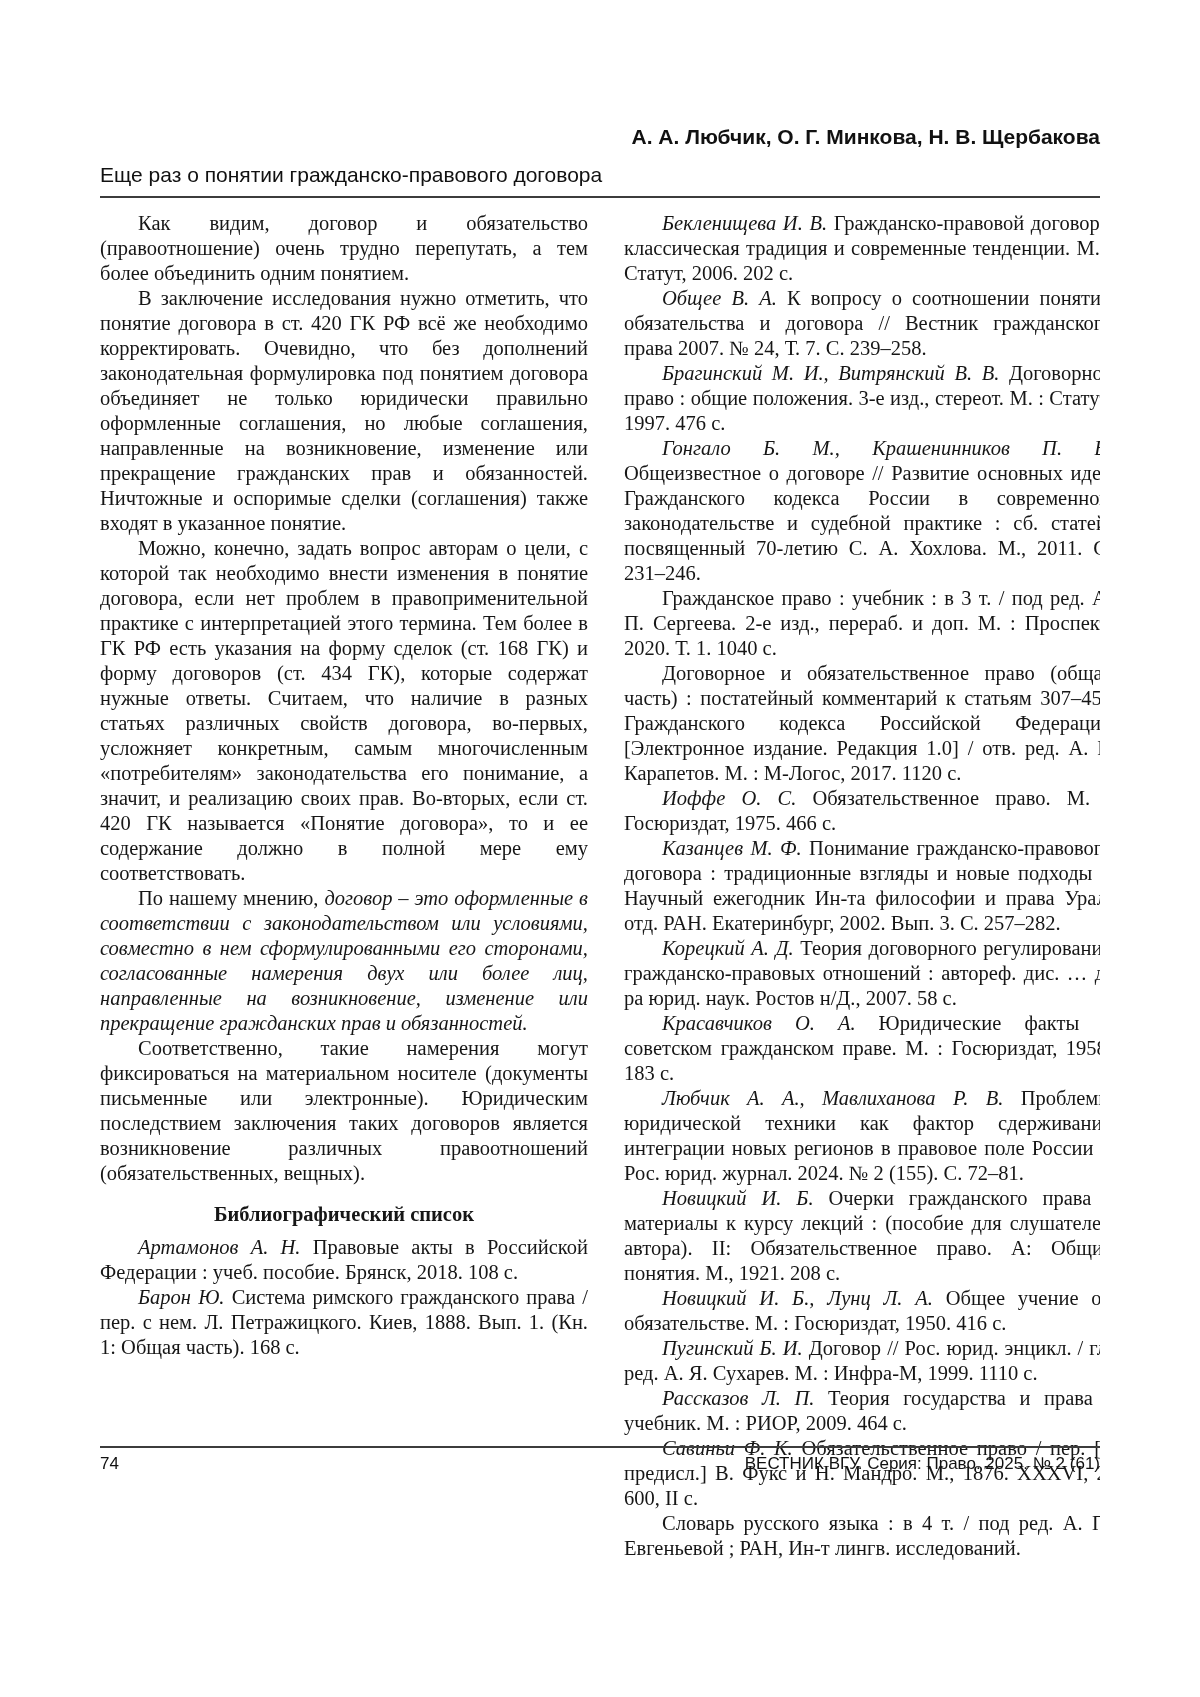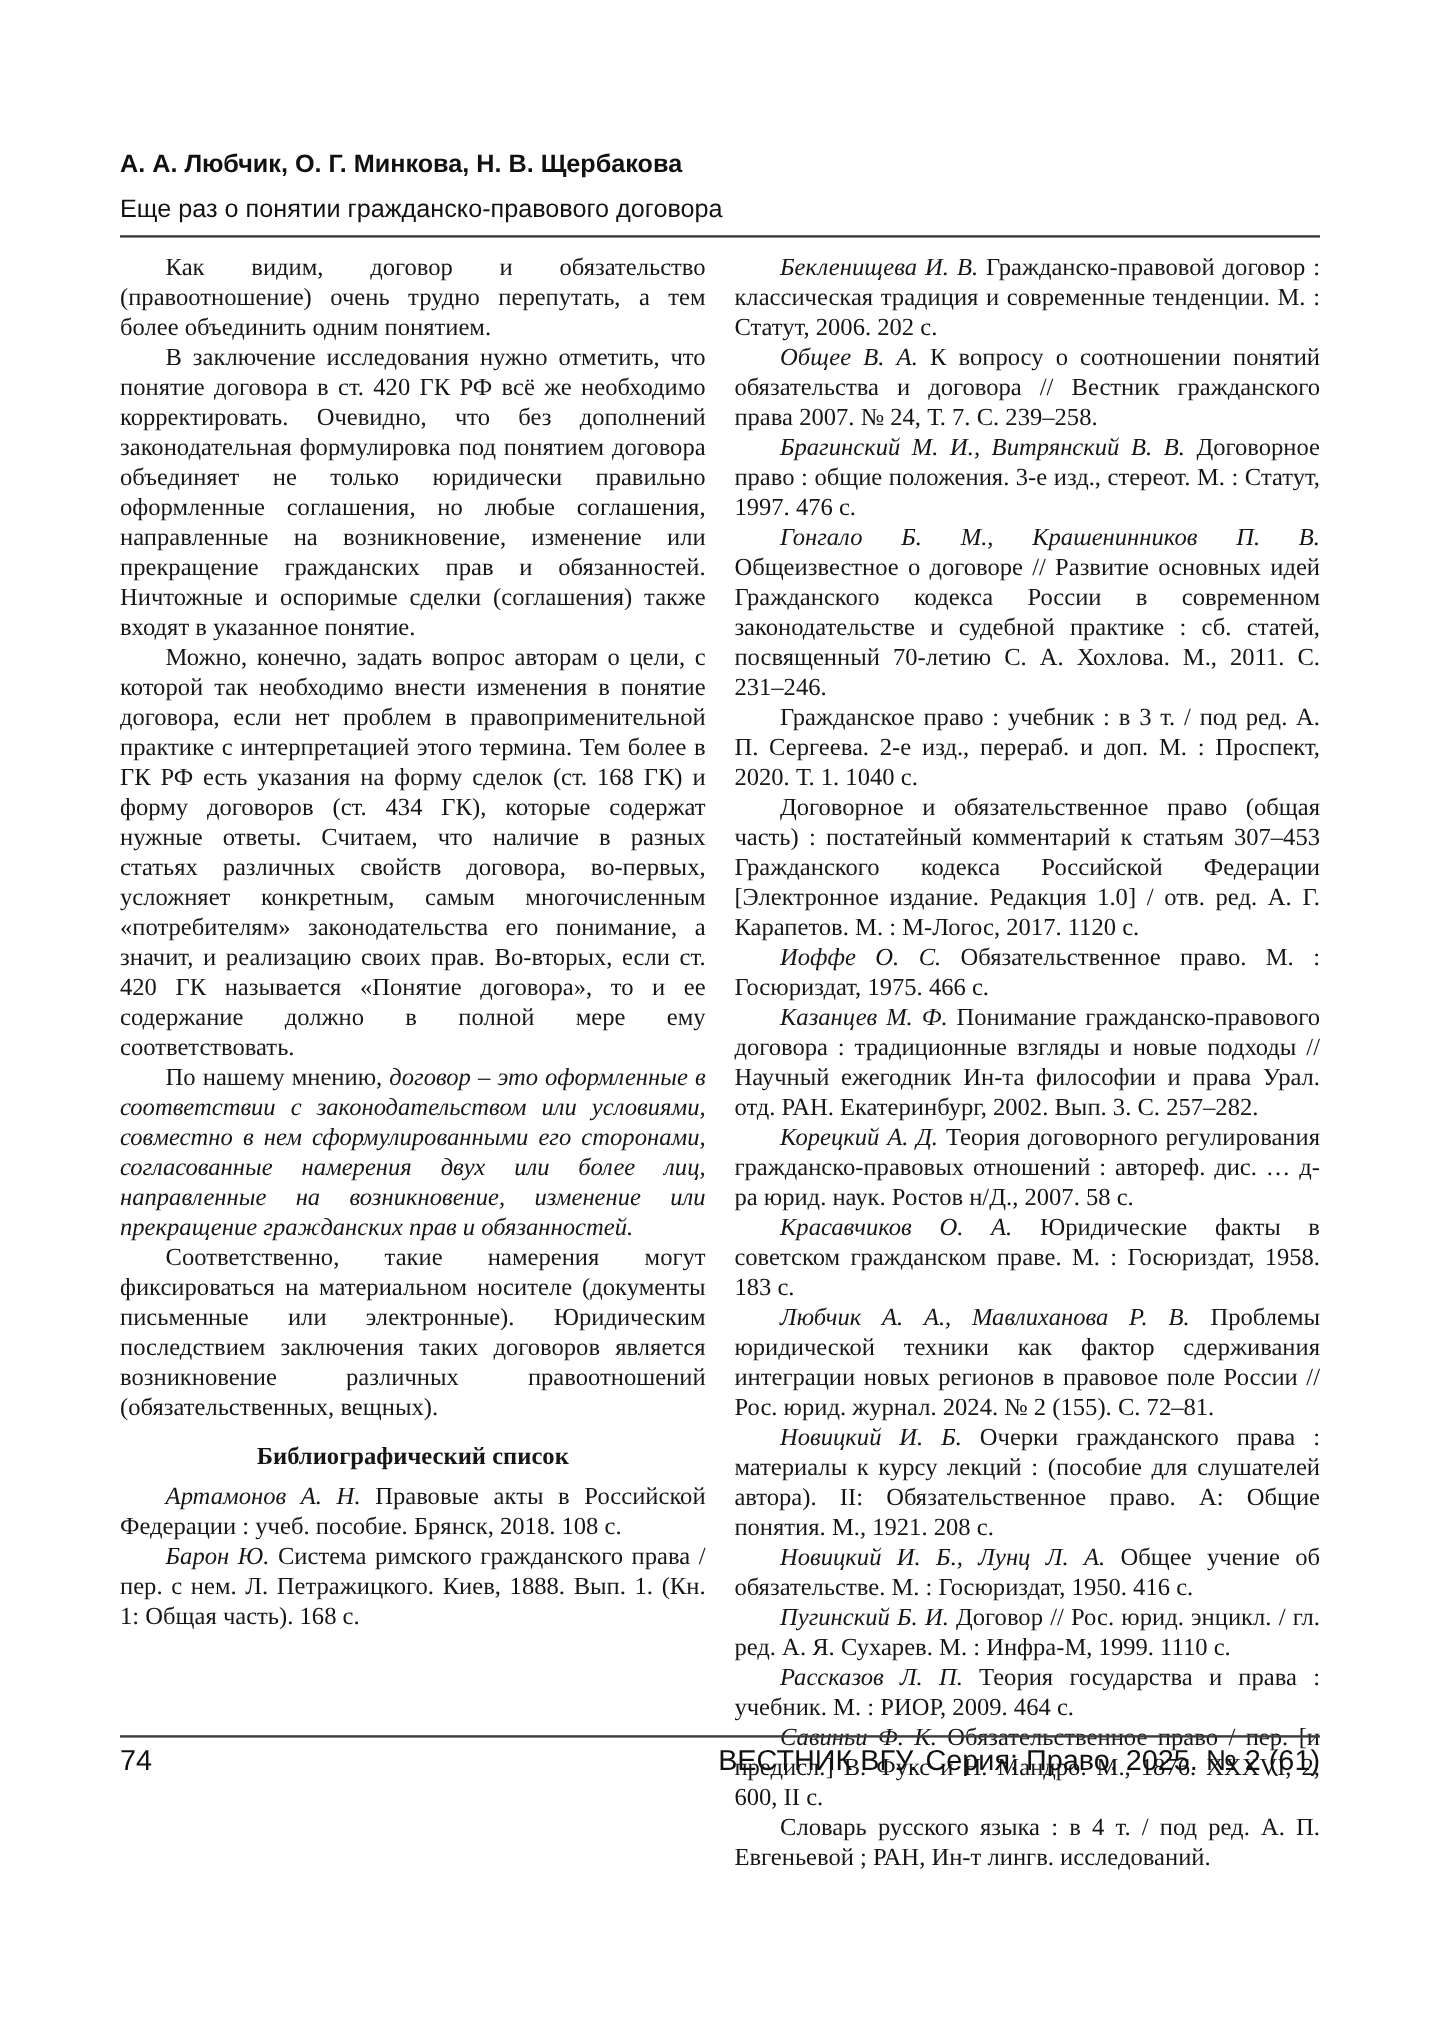--- a/index.html
+++ b/index.html
@@ -9,31 +9,31 @@
     position: relative;
     font-family: "Liberation Serif", serif;
     color: #161616;
     overflow: hidden;
   }
   .page { position: absolute; left: 100px; top: 0; width: 1000px; height: 1697px; }
 
   .header { padding-top: 124px; }
   .authors {
     font-family: "Liberation Sans", sans-serif;
-    font-weight: 700; font-size: 21px; line-height: 26px; color: #111;
+    font-weight: 700; font-size: 21px; line-height: 26px; color: #111; text-align: right;
   }
   .article-title {
     font-family: "Liberation Sans", sans-serif;
     font-weight: 400; font-size: 21px; line-height: 26px; color: #111;
     margin-top: 12px;
   }
   .header-rule { border: 0; border-top: 2px solid #3c3c3c; margin-top: 8px; }
 
   .columns {
-    display: flex; gap: 24px; margin-top: 13px;
+    display: flex; gap: 36px; margin-top: 13px;
     height: 1382px; overflow: hidden;
   }
   .col {
     width: 488px; flex: 0 0 488px;
     font-size: 20.5px; line-height: 25px;
     text-align: justify;
     hyphens: auto; -webkit-hyphens: auto;
   }
   .col p { text-indent: 38px; }
   .bib-heading {
@@ -42,21 +42,21 @@
   }
   .ba { font-style: italic; }
   .def-italic { font-style: italic; }
 
   .footer {
     position: absolute; left: 0; right: 0; top: 1446px;
     border-top: 2px solid #3c3c3c;
     padding-top: 6px;
     display: flex; justify-content: space-between; align-items: baseline;
     font-family: "Liberation Sans", sans-serif;
-    font-size: 24px; color: #111;
+    font-size: 17px; color: #111;
   }
 </style>
 </head>
 <body>
 
 <div class="page">
 
   <div class="header">
     <div class="authors">А. А. Любчик, О. Г. Минкова, Н. В. Щербакова</div>
     <div class="article-title">Еще раз о понятии гражданско-правового договора</div>

